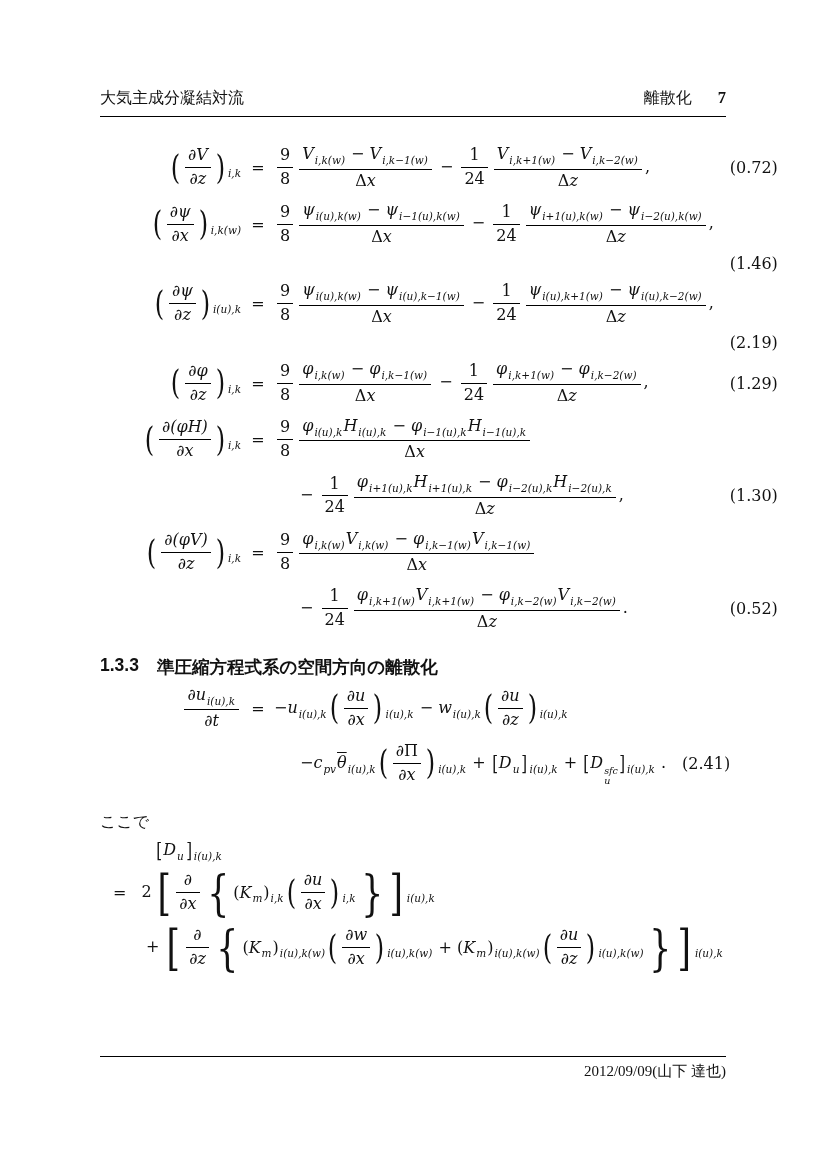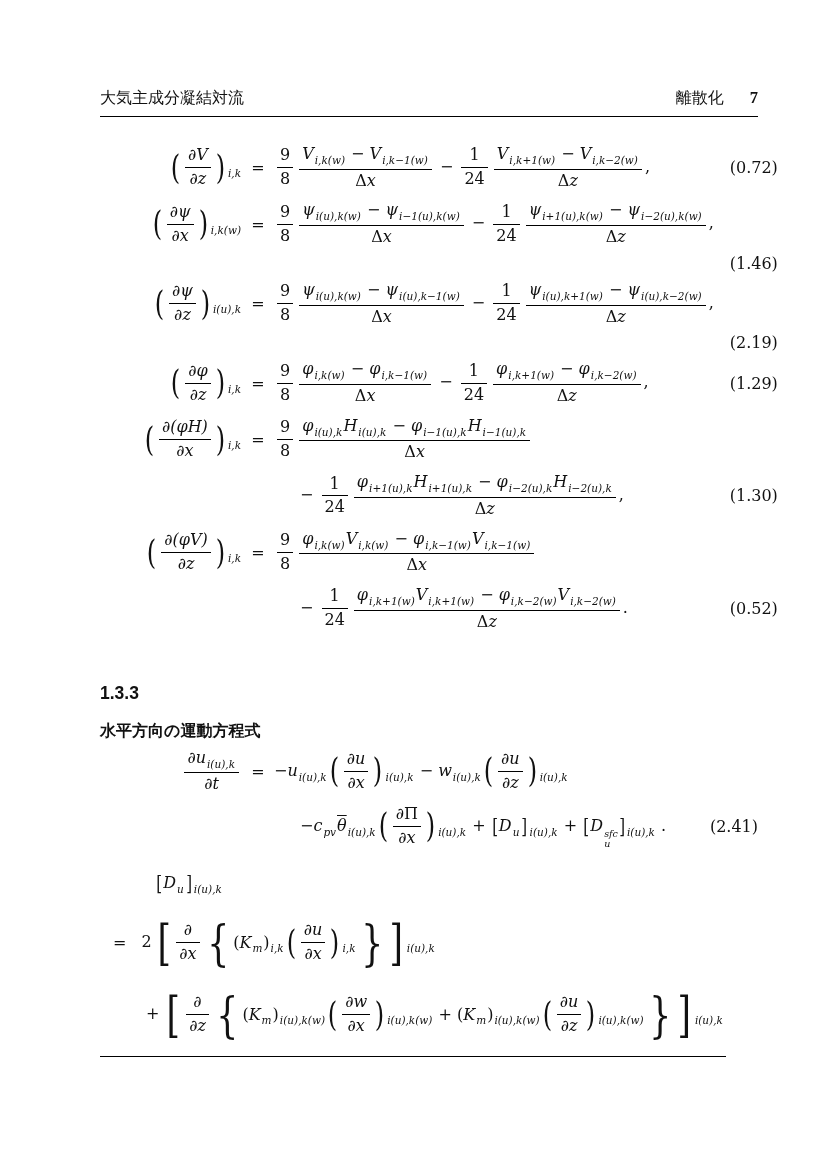--- a/index.html
+++ b/index.html
@@ -1,19 +1,19 @@
 <!DOCTYPE html>
 <html><head>
 <meta charset="utf-8">
 <style>
   html,body{margin:0;padding:0;background:#e8e8e8;}
   .page{
     position:relative;width:826px;height:1169px;margin:0 auto;
     background:#ffffff;box-sizing:border-box;
-    padding:88px 68px 0 100px;overflow:hidden;
+    padding:88px 100px 0 100px;overflow:hidden;
     font-family:"Liberation Serif","DejaVu Serif",serif;color:#111;
   }
   
   .hdr{display:flex;justify-content:space-between;align-items:baseline;font-size:16px;}
   .hdr .pgnum{font-weight:bold;margin-left:26px;font-size:16.5px;}
   .hdr-rule{border:none;border-top:1.5px solid #000;margin:7px 0 0 0;}
   
   .math{font-family:"DejaVu Serif","Liberation Serif",serif;font-size:16px;}
   .rm{font-style:normal;}
   .it{font-style:italic;}
@@ -26,24 +26,24 @@
   .del{display:inline-block;vertical-align:middle;line-height:1;transform:scaleX(0.72);font-weight:400;}
   
   .eqgrid{display:grid;grid-template-columns:142px 32px 1fr 64px;align-items:center;row-gap:9px;}
   .c-lhs{justify-self:end;white-space:nowrap;}
   .c-rel{justify-self:center;}
   .c-rhs{justify-self:start;white-space:nowrap;}
   .c-rhs.cont{padding-left:26px;}
   .c-num{justify-self:end;font-style:normal;font-size:16px;}
   .numonly{height:14px;line-height:14px;}
   
-  .eqline{white-space:nowrap;margin-top:24px;}
+  .eqline{white-space:nowrap;margin-top:7px;}
   
   .section{display:flex;gap:18px;font-family:"Liberation Sans","DejaVu Sans",sans-serif;
-    font-weight:bold;font-size:17.5px;margin:50px 0 0 0;}
+    font-weight:bold;font-size:17.5px;margin:22px 0 0 0;}
   .para{font-size:16px;line-height:1.75;margin:27px 0 0 0;text-align:justify;}
   .subhead{font-family:"Liberation Sans","DejaVu Sans",sans-serif;font-weight:bold;font-size:16px;margin-top:17px;}
   .kokode{font-size:16px;margin-top:26px;}
   .footer{position:absolute;left:100px;right:100px;top:1056px;}
   .ftr-rule{border:none;border-top:1.5px solid #000;margin:0;}
   .ftr-text{text-align:right;font-size:15px;margin-top:5px;}
   .mt-main{margin-top:27px;}
   .mt-mom{margin-top:6px;}
   .mt-du{margin-top:4px;}
 </style>
@@ -98,43 +98,45 @@
       <div class="c-rhs"><span class="f"><span class="n"><span class="rm">9</span></span><span class="dd"><span class="rm">8</span></span></span><span class="f"><span class="n"><span class="it">φ</span><span class="sb">i,k(w)</span><span class="it">V</span><span class="sb">i,k(w)</span><span class="rm"> − </span><span class="it">φ</span><span class="sb">i,k−1(w)</span><span class="it">V</span><span class="sb">i,k−1(w)</span></span><span class="dd"><span class="rm">Δ</span><span class="it">x</span></span></span></div>
       <div class="c-num rm"></div>
       <div class="c-lhs"></div>
       <div class="c-rel rm"></div>
       <div class="c-rhs cont"><span class="rm">− </span><span class="f"><span class="n"><span class="rm">1</span></span><span class="dd"><span class="rm">24</span></span></span><span class="f"><span class="n"><span class="it">φ</span><span class="sb">i,k+1(w)</span><span class="it">V</span><span class="sb">i,k+1(w)</span><span class="rm"> − </span><span class="it">φ</span><span class="sb">i,k−2(w)</span><span class="it">V</span><span class="sb">i,k−2(w)</span></span><span class="dd"><span class="rm">Δ</span><span class="it">z</span></span></span><span class="rm">.</span></div>
       <div class="c-num rm">(0.52)</div>
     </div>
 
   <div class="section">
     <span>1.3.3</span>
+    <span>準圧縮方程式系の空間方向の離散化</span>
   </div>
 
 
-  <div class="subhead">水平方向の運動方程式</div>
 
   <div class="eqgrid math mt-mom">
       <div class="c-lhs"><span class="f"><span class="n"><span class="it">∂u</span><span class="sb">i(u),k</span></span><span class="dd"><span class="it">∂t</span></span></span></div>
       <div class="c-rel rm">=</div>
       <div class="c-rhs"><span class="rm">−</span><span class="it">u</span><span class="sb">i(u),k</span><span class="del" style="font-size: 2.1em;">(</span><span class="f"><span class="n"><span class="it">∂u</span></span><span class="dd"><span class="it">∂x</span></span></span><span class="del" style="font-size: 2.1em;">)</span><span class="sb">i(u),k</span><span class="rm"> − </span><span class="it">w</span><span class="sb">i(u),k</span><span class="del" style="font-size: 2.1em;">(</span><span class="f"><span class="n"><span class="it">∂u</span></span><span class="dd"><span class="it">∂z</span></span></span><span class="del" style="font-size: 2.1em;">)</span><span class="sb">i(u),k</span></div>
       <div class="c-num rm"></div>
       <div class="c-lhs"></div>
       <div class="c-rel rm"></div>
       <div class="c-rhs cont"><span class="rm">−</span><span class="it">c</span><span class="sb">pv</span><span class="it ov">θ</span><span class="sb">i(u),k</span><span class="del" style="font-size: 2.1em;">(</span><span class="f"><span class="n"><span class="it">∂</span><span class="rm">Π</span></span><span class="dd"><span class="it">∂x</span></span></span><span class="del" style="font-size: 2.1em;">)</span><span class="sb">i(u),k</span><span class="rm"> + </span><span class="del" style="font-size: 1.3em;">[</span><span class="it">D</span><span class="sb">u</span><span class="del" style="font-size: 1.3em;">]</span><span class="sb">i(u),k</span><span class="rm"> + </span><span class="del" style="font-size: 1.3em;">[</span><span class="it">D</span><span class="ss">
           <span class="up">sfc</span>
           <span class="dn">u</span>
         </span><span class="del" style="font-size: 1.3em;">]</span><span class="sb">i(u),k</span><span class="rm"> .</span></div>
       <div class="c-num rm">(2.41)</div>
     </div>
 
+  <div class="kokode">ここで</div>
 
   <div class="math mt-du">
       <div class="eqline" style="padding-left: 55px;"><span class="del" style="font-size: 1.3em;">[</span><span class="it">D</span><span class="sb">u</span><span class="del" style="font-size: 1.3em;">]</span><span class="sb">i(u),k</span></div>
       <div class="eqline" style="padding-left: 13px;"><span class="rm">=</span><span class="rm" style="margin-left: 15px; margin-right: 3px;">2</span><span class="del" style="font-size: 3em;">[</span><span class="f"><span class="n"><span class="it">∂</span></span><span class="dd"><span class="it">∂x</span></span></span><span class="del" style="font-size: 3em;">{</span><span class="rm">(</span><span class="it">K</span><span class="sb">m</span><span class="rm">)</span><span class="sb">i,k</span><span class="del" style="font-size: 2.1em;">(</span><span class="f"><span class="n"><span class="it">∂u</span></span><span class="dd"><span class="it">∂x</span></span></span><span class="del" style="font-size: 2.1em;">)</span><span class="sb">i,k</span><span class="del" style="font-size: 3em;">}</span><span class="del" style="font-size: 3em;">]</span><span class="sb">i(u),k</span></div>
       <div class="eqline" style="padding-left: 46px;"><span class="rm" style="margin-right: 5px;">+</span><span class="del" style="font-size: 3em;">[</span><span class="f"><span class="n"><span class="it">∂</span></span><span class="dd"><span class="it">∂z</span></span></span><span class="del" style="font-size: 3em;">{</span><span class="rm">(</span><span class="it">K</span><span class="sb">m</span><span class="rm">)</span><span class="sb">i(u),k(w)</span><span class="del" style="font-size: 2.1em;">(</span><span class="f"><span class="n"><span class="it">∂w</span></span><span class="dd"><span class="it">∂x</span></span></span><span class="del" style="font-size: 2.1em;">)</span><span class="sb">i(u),k(w)</span><span class="rm"> + </span><span class="rm">(</span><span class="it">K</span><span class="sb">m</span><span class="rm">)</span><span class="sb">i(u),k(w)</span><span class="del" style="font-size: 2.1em;">(</span><span class="f"><span class="n"><span class="it">∂u</span></span><span class="dd"><span class="it">∂z</span></span></span><span class="del" style="font-size: 2.1em;">)</span><span class="sb">i(u),k(w)</span><span class="del" style="font-size: 3em;">}</span><span class="del" style="font-size: 3em;">]</span><span class="sb">i(u),k</span></div>
     </div>
 
   <div class="footer">
     <hr class="ftr-rule">
+    <div class="ftr-text">2012/09/09(山下 達也)</div>
   </div>
 
 </div>
 
 </body></html>

